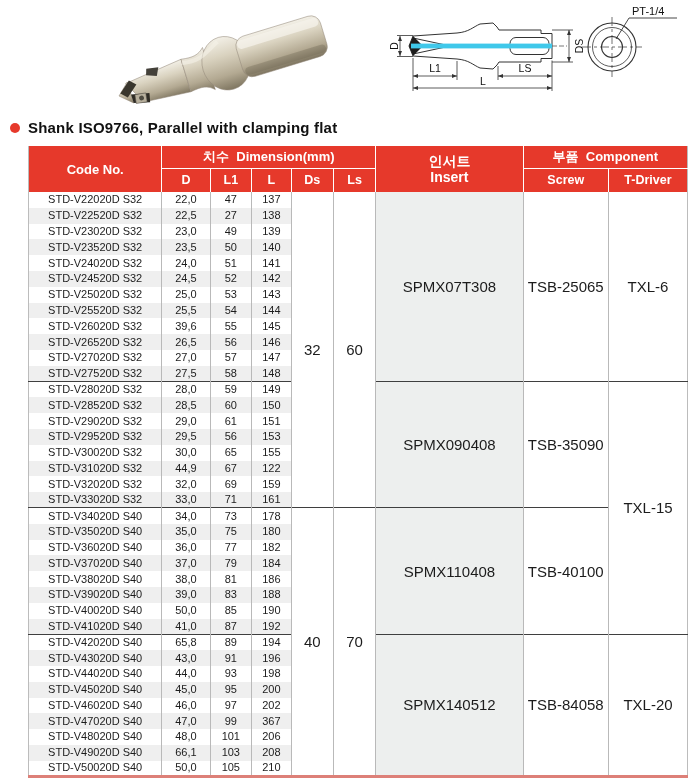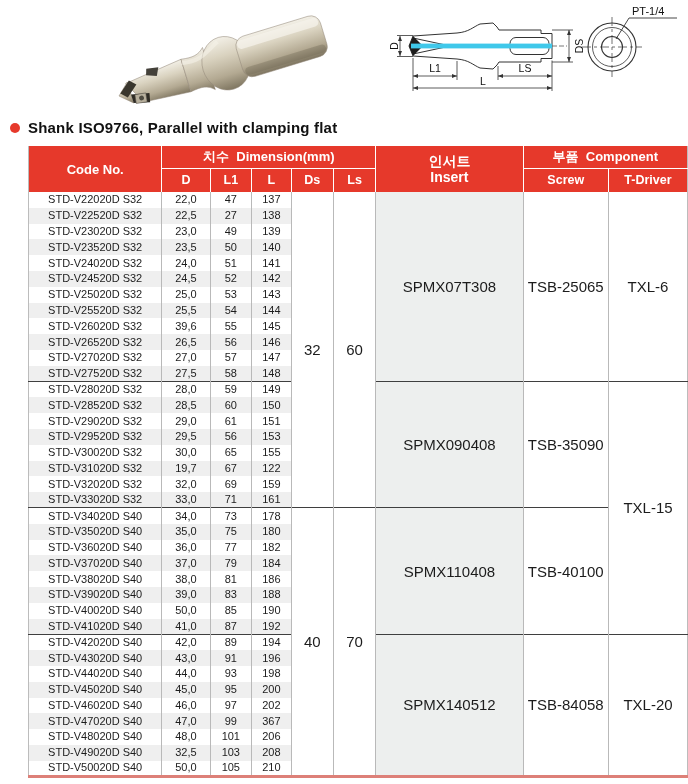--- a/index.html
+++ b/index.html
@@ -259,21 +259,21 @@
             <td class="num stripe">153</td>
           </tr>
           <tr>
             <td class="code">STD-V30020D S32</td>
             <td class="num">30,0</td>
             <td class="num">65</td>
             <td class="num">155</td>
           </tr>
           <tr>
             <td class="code stripe">STD-V31020D S32</td>
-            <td class="num stripe">19,7</td>
+            <td class="num stripe">44,9</td>
             <td class="num stripe">67</td>
             <td class="num stripe">122</td>
           </tr>
           <tr>
             <td class="code">STD-V32020D S32</td>
             <td class="num">32,0</td>
             <td class="num">69</td>
             <td class="num">159</td>
           </tr>
           <tr>
@@ -329,21 +329,21 @@
             <td class="num">190</td>
           </tr>
           <tr>
             <td class="code stripe">STD-V41020D S40</td>
             <td class="num stripe">41,0</td>
             <td class="num stripe">87</td>
             <td class="num stripe">192</td>
           </tr>
           <tr>
             <td class="code sep">STD-V42020D S40</td>
-            <td class="num sep">42,0</td>
+            <td class="num sep">65,8</td>
             <td class="num sep">89</td>
             <td class="num sep">194</td>
             <td class="merged insertbg sep" rowspan="9">SPMX140512</td>
             <td class="merged sep" rowspan="9">TSB-84058</td>
             <td class="merged sep" rowspan="9">TXL-20</td>
           </tr>
           <tr>
             <td class="code stripe">STD-V43020D S40</td>
             <td class="num stripe">43,0</td>
             <td class="num stripe">91</td>
@@ -374,21 +374,21 @@
             <td class="num stripe">367</td>
           </tr>
           <tr>
             <td class="code">STD-V48020D S40</td>
             <td class="num">48,0</td>
             <td class="num">101</td>
             <td class="num">206</td>
           </tr>
           <tr>
             <td class="code stripe">STD-V49020D S40</td>
-            <td class="num stripe">32,5</td>
+            <td class="num stripe">66,1</td>
             <td class="num stripe">103</td>
             <td class="num stripe">208</td>
           </tr>
           <tr>
             <td class="code">STD-V50020D S40</td>
             <td class="num">50,0</td>
             <td class="num">105</td>
             <td class="num">210</td>
           </tr>
         </tbody>

